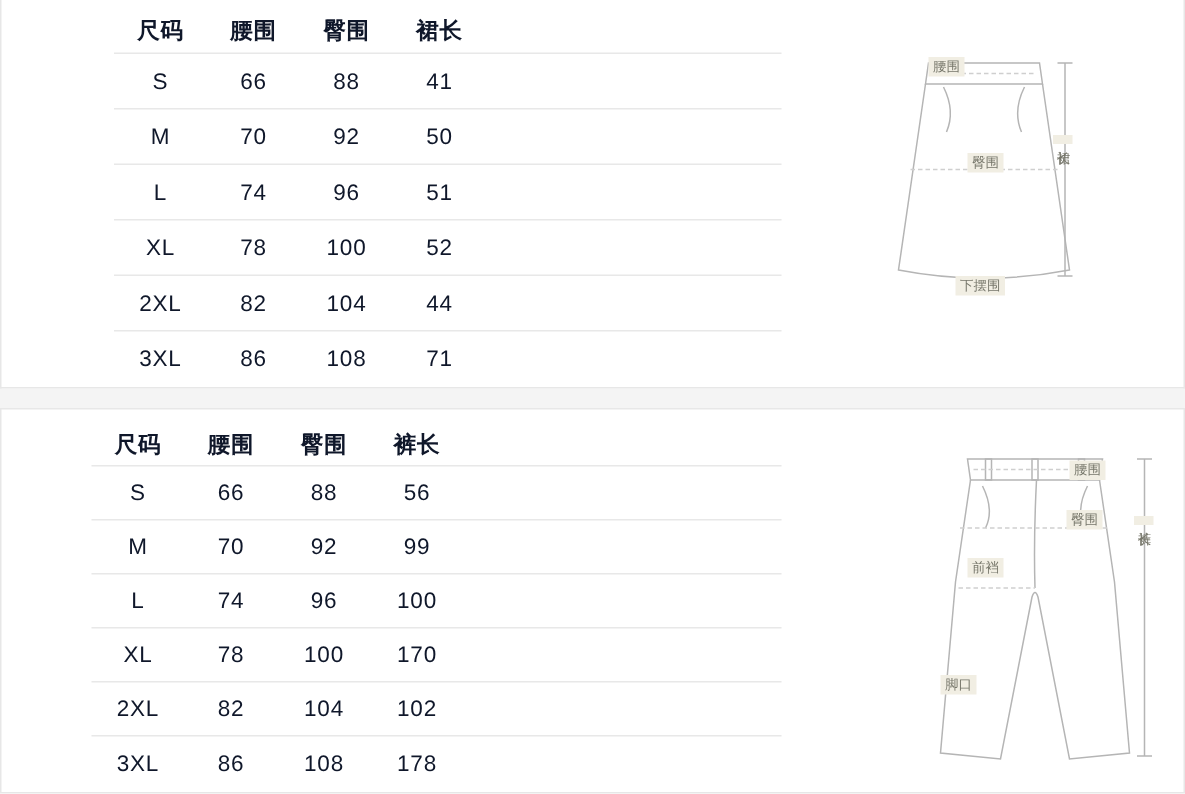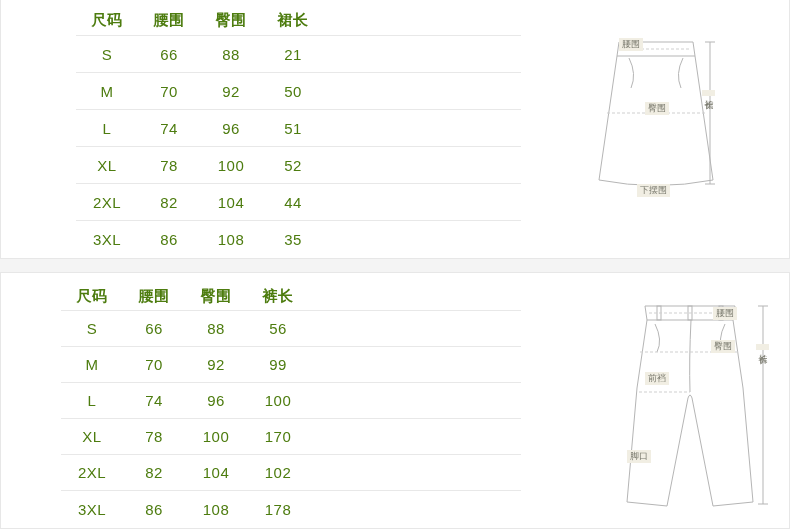--- a/index.html
+++ b/index.html
@@ -31,21 +31,21 @@
   }
   .t1 .trow { height:37px; }
   .t2 .trow { height:36px; }
   .t1 .trow.header { height:30px; }
   .t2 .trow.header { height:28px; }
   .trow:last-child { border-bottom:none; }
   .cell {
     width:62px;
     text-align:center;
     font-size:15px;
-    color:#4d7c0f;
+    color:#0f172a;
     letter-spacing:0.5px;
   }
   .header .cell { font-weight:bold; }
 
   
   .diagram { position:absolute; }
   .d1 { left:588px; top:34px; width:140px; height:172px; }
   .d2 { left:612px; top:27px; width:160px; height:220px; }
   .diagram svg { position:absolute; left:0; top:0; }
   .ln   { fill:none; stroke:#b5b5b5; stroke-width:1; }
@@ -76,21 +76,21 @@
     <div class="trow header">
       <span class="cell">尺码</span>
       <span class="cell">腰围</span>
       <span class="cell">臀围</span>
       <span class="cell">裙长</span>
     </div>
     <div class="trow">
       <span class="cell">S</span>
       <span class="cell">66</span>
       <span class="cell">88</span>
-      <span class="cell">21</span>
+      <span class="cell">41</span>
     </div>
     <div class="trow">
       <span class="cell">M</span>
       <span class="cell">70</span>
       <span class="cell">92</span>
       <span class="cell">50</span>
     </div>
     <div class="trow">
       <span class="cell">L</span>
       <span class="cell">74</span>
@@ -106,21 +106,21 @@
     <div class="trow">
       <span class="cell">2XL</span>
       <span class="cell">82</span>
       <span class="cell">104</span>
       <span class="cell">44</span>
     </div>
     <div class="trow">
       <span class="cell">3XL</span>
       <span class="cell">86</span>
       <span class="cell">108</span>
-      <span class="cell">35</span>
+      <span class="cell">71</span>
     </div>
   </div>
 
   <div class="diagram d1">
     <svg width="140" height="172" viewBox="0 0 140 172">
 
       <path class="ln" d="M30,8 L104,8 L106,22 L28,22 Z"></path>
       <line class="dash" x1="32" y1="15" x2="102" y2="15"></line>
 
       <path class="ln" d="M28,22 L10,146 Q67,157 124,146 L106,22"></path>

